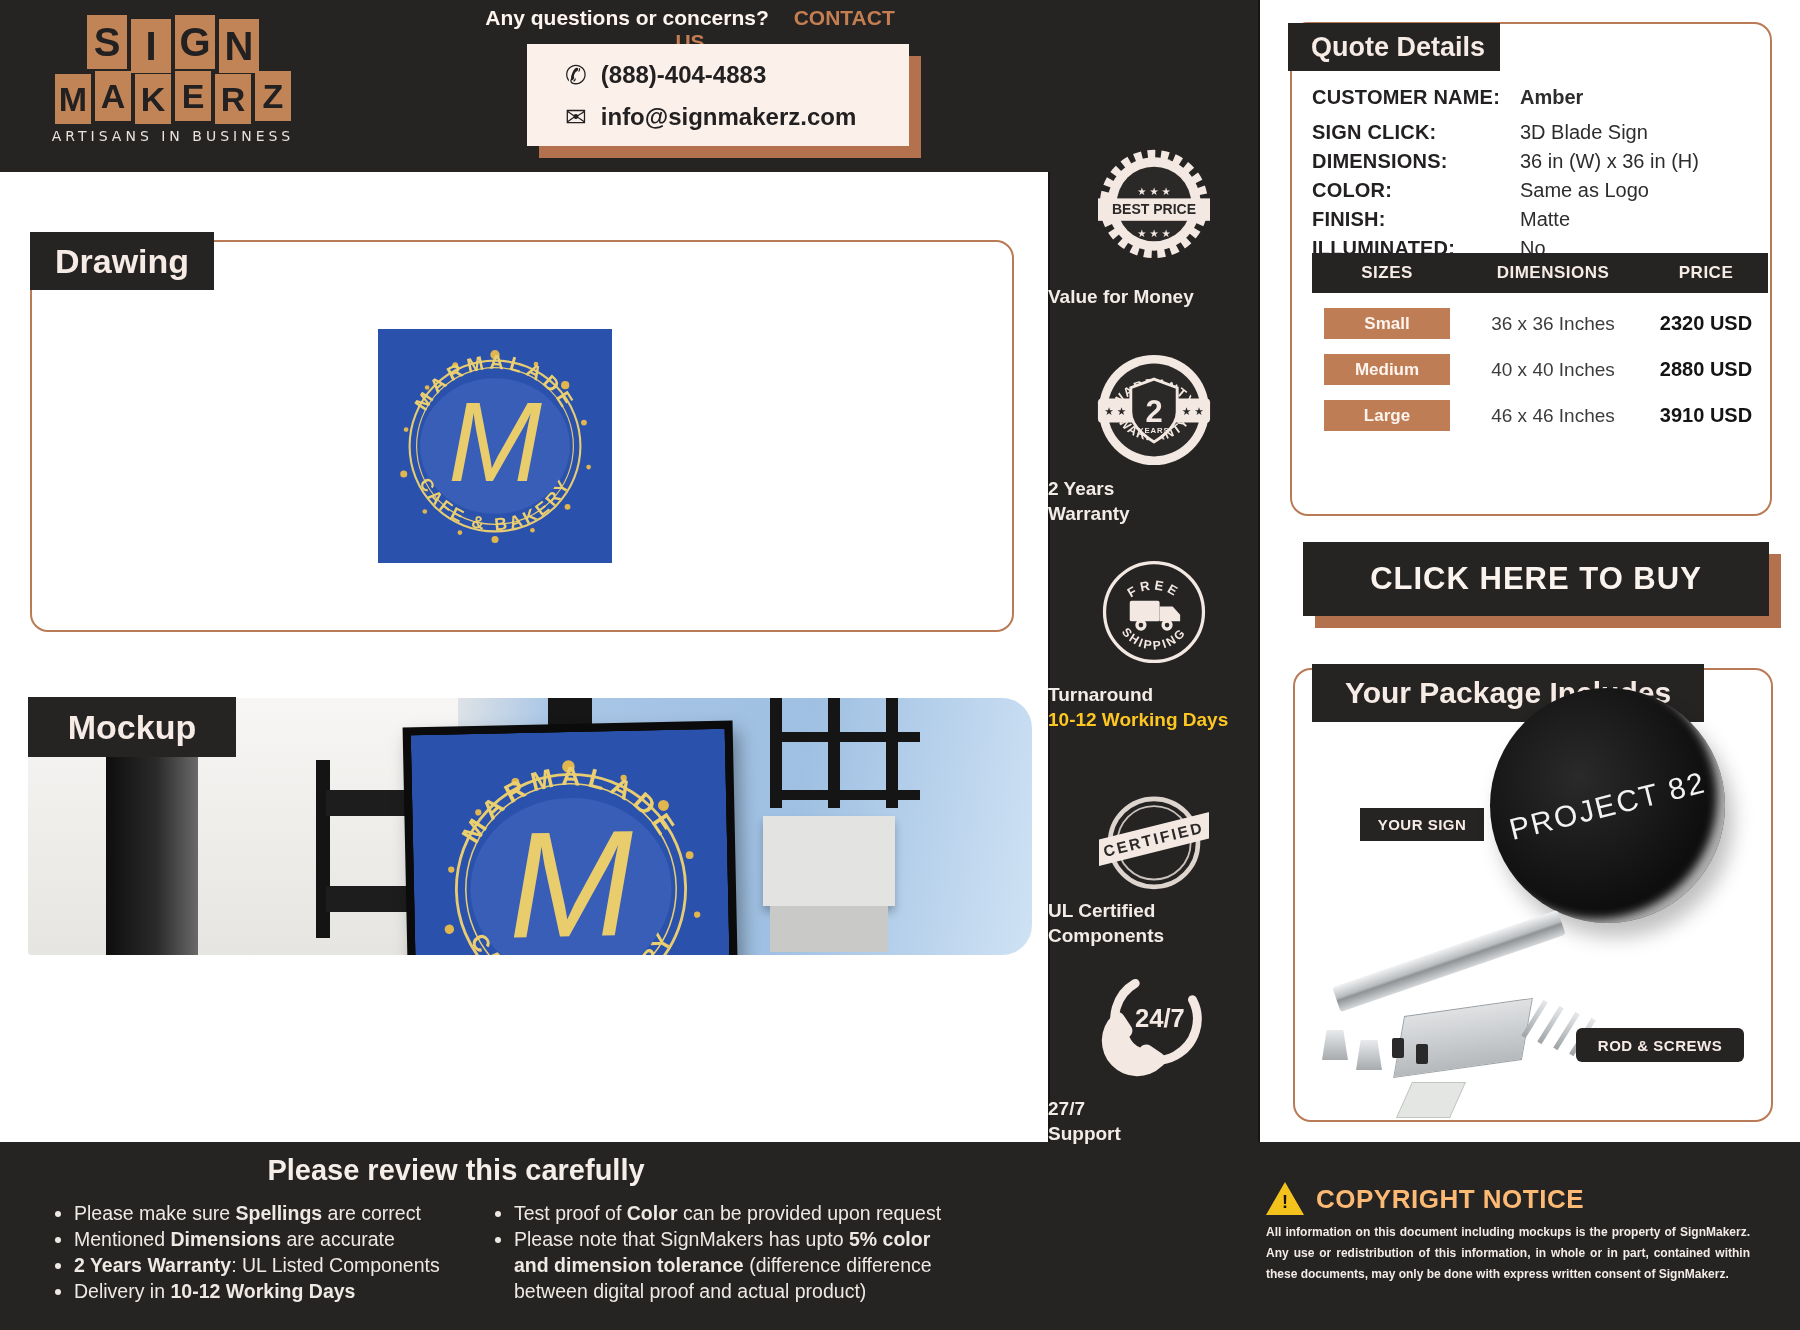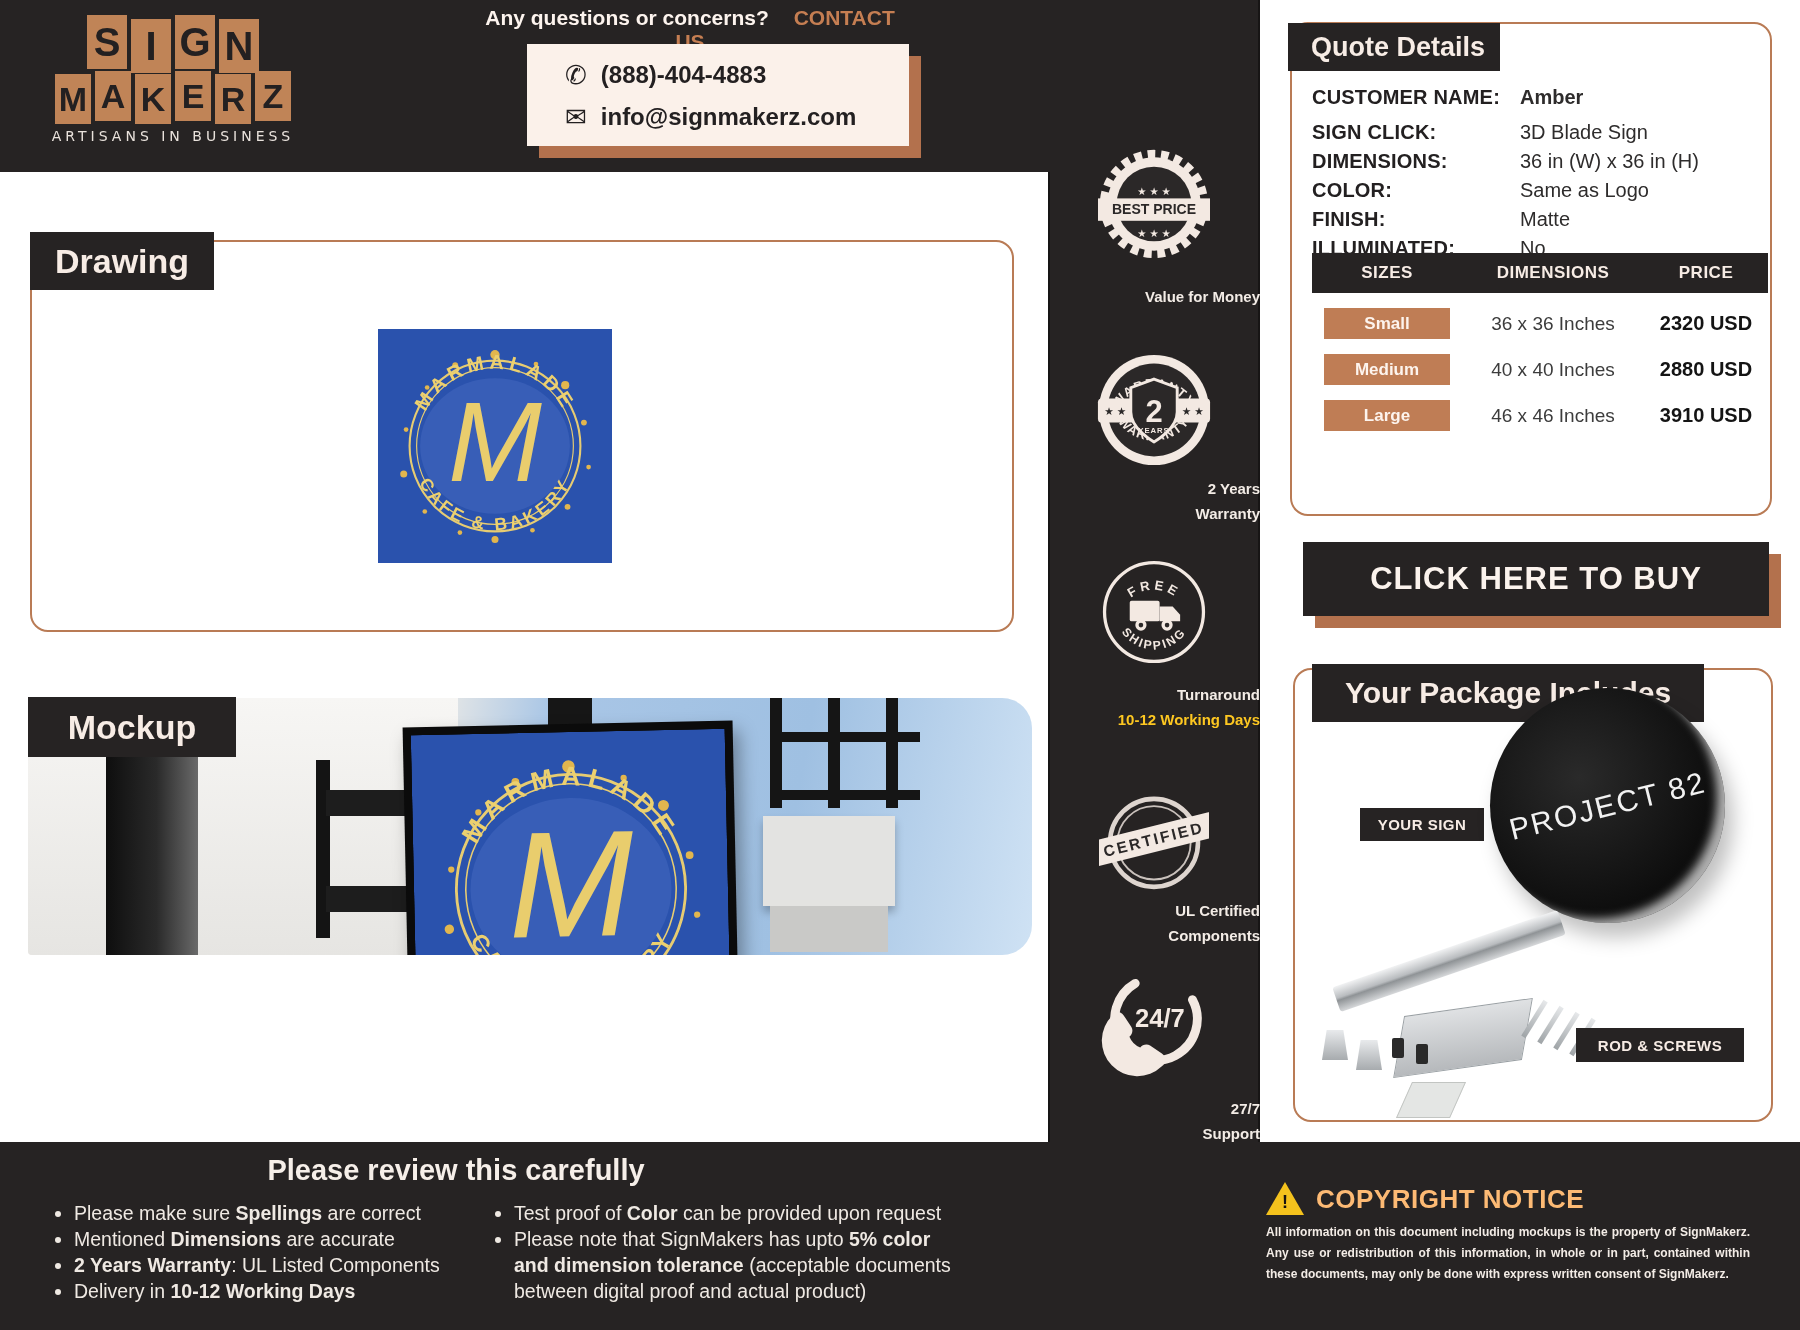--- a/index.html
+++ b/index.html
@@ -43,21 +43,21 @@
   .slab1{left:735px;top:118px;width:132px;height:90px;background:#e3e3e1;box-shadow:0 6px 8px rgba(0,0,0,.25);}
   .slab2{left:742px;top:208px;width:118px;height:46px;background:#c9c9c7;}
   .bracket{left:298px;width:86px;height:26px;background:#1d1d1d;}
   .bracket-plate{left:288px;top:62px;width:14px;height:178px;background:#141414;}
   .sign{left:378px;top:26px;width:330px;height:330px;background:#0b0b0b;padding:8px;box-sizing:border-box;
         transform:rotate(-1.2deg);box-shadow:6px 10px 18px rgba(0,0,0,.35);}
   .mockup-label{left:28px;top:697px;width:208px;height:60px;font-size:34px;z-index:5;}
   
   .mid{left:1048px;top:0;width:212px;height:1330px;}
   .badge{position:absolute;left:50%;transform:translateX(-50%);}
-  .cap{position:absolute;left:0;width:100%;text-align:right;color:#f3ece6;font-weight:bold;font-size:15px;line-height:25px;}
+  .cap{position:absolute;left:0;width:100%;text-align:left;color:#f3ece6;font-weight:bold;font-size:19px;line-height:25px;}
   .cap .yellow{color:#fdc721;}
   
   .quote-panel{left:1290px;top:22px;width:478px;height:490px;}
   .quote-label{left:1288px;top:23px;width:204px;height:48px;font-size:27px;padding-left:8px;}
   .qrows{left:1312px;top:86px;width:440px;}
   .qrow{display:flex;margin-bottom:6px;font-size:20px;color:#232021;}
   .qrow .ql{width:208px;font-weight:bold;letter-spacing:.2px;}
   .qrow .qv{color:#2e2c2c;}
   .qrow.first{margin-bottom:12px;}
   .qrow.first .qv{font-weight:bold;}
@@ -73,21 +73,21 @@
       box-shadow:12px 12px 0 #b3714d;cursor:pointer;}
   
   .pkg-panel{left:1293px;top:668px;width:476px;height:450px;}
   .pkg-label{left:1312px;top:664px;width:392px;height:58px;font-size:30px;}
   .your-sign{left:1360px;top:808px;width:124px;height:33px;font-size:15px;letter-spacing:.5px;}
   .round-sign{left:1490px;top:688px;width:235px;height:235px;border-radius:50%;
       background:radial-gradient(circle at 38% 38%,#2a2a2a,#0b0b0b 72%);
       box-shadow:inset -12px -8px 10px -4px rgba(205,205,205,.85),8px 14px 20px rgba(0,0,0,.25);
       display:flex;align-items:center;justify-content:center;}
   .round-sign span{color:#f2f2f2;font-size:30px;letter-spacing:2px;transform:rotate(-14deg);font-weight:normal;}
-  .rod-label{left:1576px;top:1028px;width:168px;height:34px;font-size:15px;letter-spacing:.5px;}
+  .rod-label{left:1576px;top:1028px;width:168px;height:34px;font-size:15px;letter-spacing:.5px;border-radius:6px;}
   .rod-bar{left:1330px;top:948px;width:238px;height:26px;transform:rotate(-19deg);
       background:linear-gradient(#f1f2f3,#b9bcbf 45%,#8f9396 55%,#d6d8da);border-radius:3px;}
   .rod-plate{left:1398px;top:1008px;width:128px;height:58px;transform:rotate(-8deg) skewX(-18deg);
       background:linear-gradient(#dfe1e3,#b6b9bc);border:1px solid #9aa0a4;}
   .cone{width:26px;height:30px;background:linear-gradient(#e8eaec,#a7abae);clip-path:polygon(18% 0,82% 0,100% 100%,0 100%);}
   .screw{width:5px;height:42px;background:linear-gradient(#e6e8ea,#9fa4a7);transform:rotate(32deg);}
   .bolt{width:12px;height:20px;background:#2a2a2a;border-radius:2px;}
   .pad{left:1404px;top:1082px;width:52px;height:34px;background:#e4e6e4;transform:skewX(-24deg);border:1px solid #c2c5c2;}
   
   .band{left:0;top:1142px;width:1800px;height:188px;background:#262323;}
@@ -354,21 +354,21 @@
 
   <div class="abs review-title">Please review this carefully</div>
   <ul class="abs bullets bul-left">
       <li><span>Please make sure </span><span class="b">Spellings</span><span> are correct</span></li>
       <li><span>Mentioned </span><span class="b">Dimensions</span><span> are accurate</span></li>
       <li><span class="b">2 Years Warranty</span><span>: UL Listed Components</span></li>
       <li><span>Delivery in </span><span class="b">10-12 Working Days</span></li>
     </ul>
   <ul class="abs bullets bul-right">
       <li><span>Test proof of </span><span class="b">Color</span><span> can be provided upon request</span></li>
-      <li><span>Please note that SignMakers has upto </span><span class="b">5% color and dimension tolerance</span><span> (acceptable documents between digital proof and actual product)</span></li>
+      <li><span>Please note that SignMakers has upto </span><span class="b">5% color and dimension tolerance</span><span> (difference difference between digital proof and actual product)</span></li>
     </ul>
 
   <div class="abs warn"></div>
   <div class="abs warn-ex">!</div>
   <div class="abs copy-title">COPYRIGHT NOTICE</div>
   <div class="abs copy-body">All information on this document including mockups is the property of SignMakerz. Any use or redistribution of this information, in whole or in part, contained within these documents, may only be done with express written consent of SignMakerz.</div>
 
 </div>
 
 </body></html>

